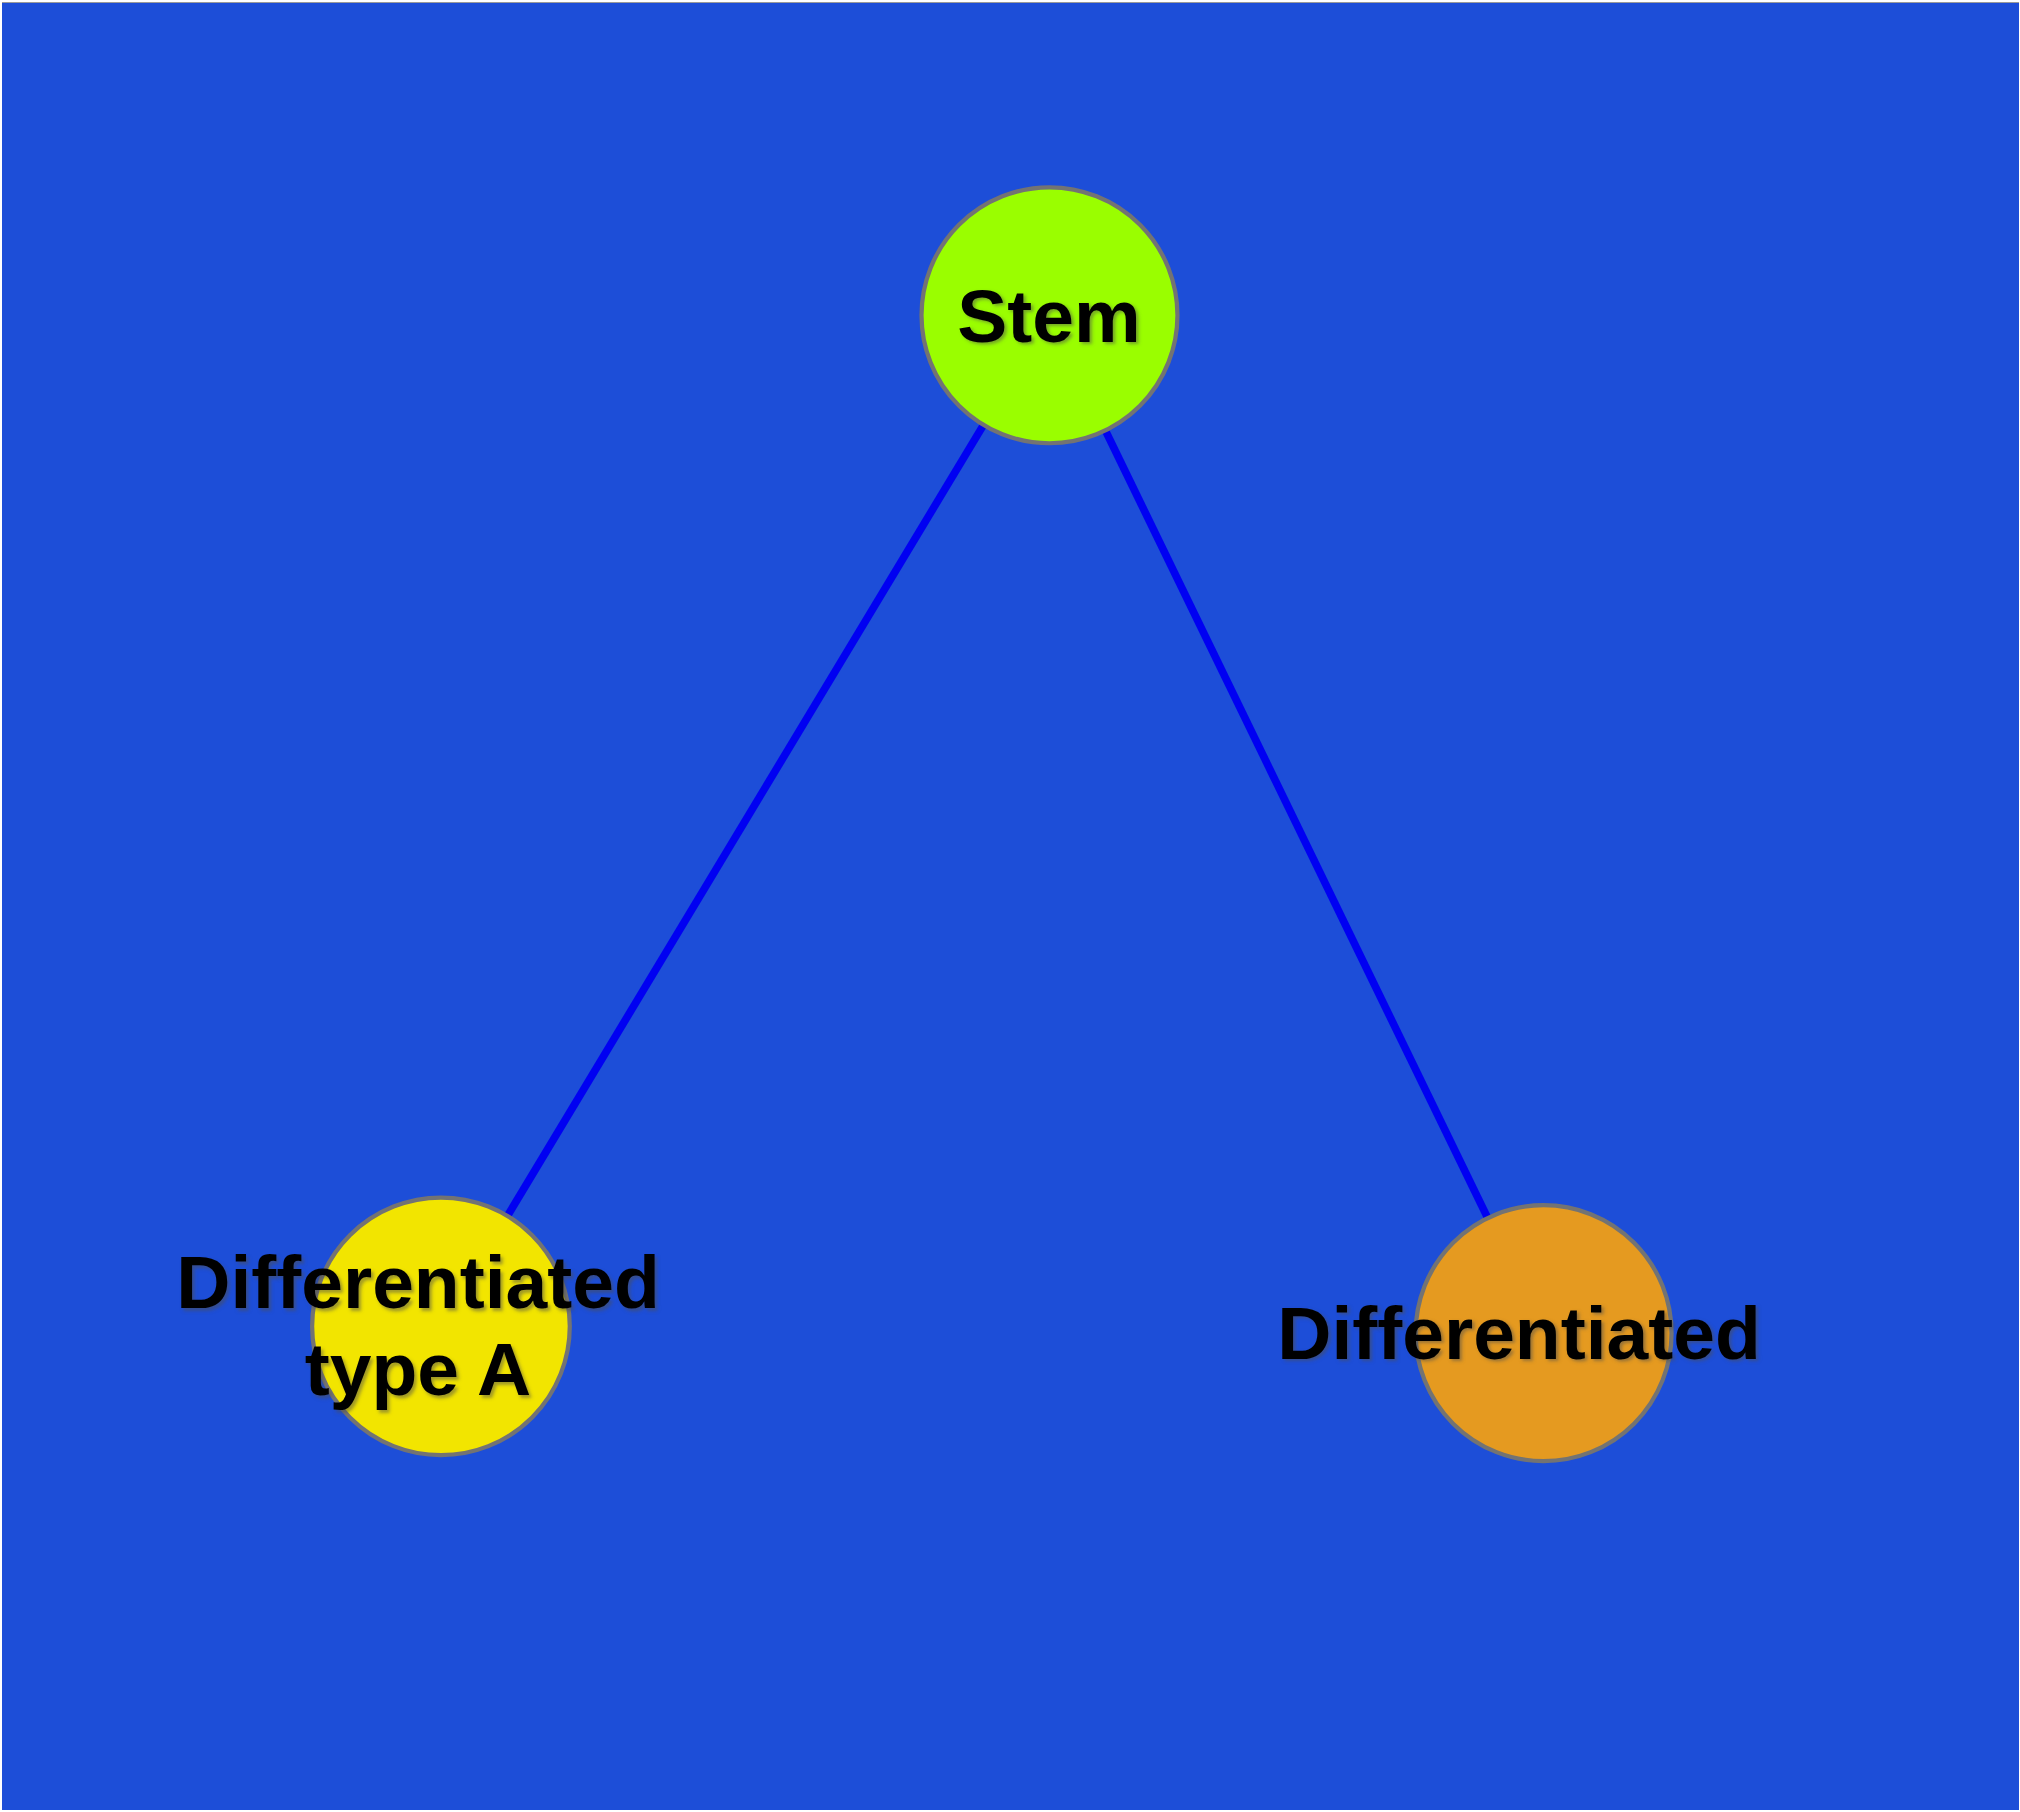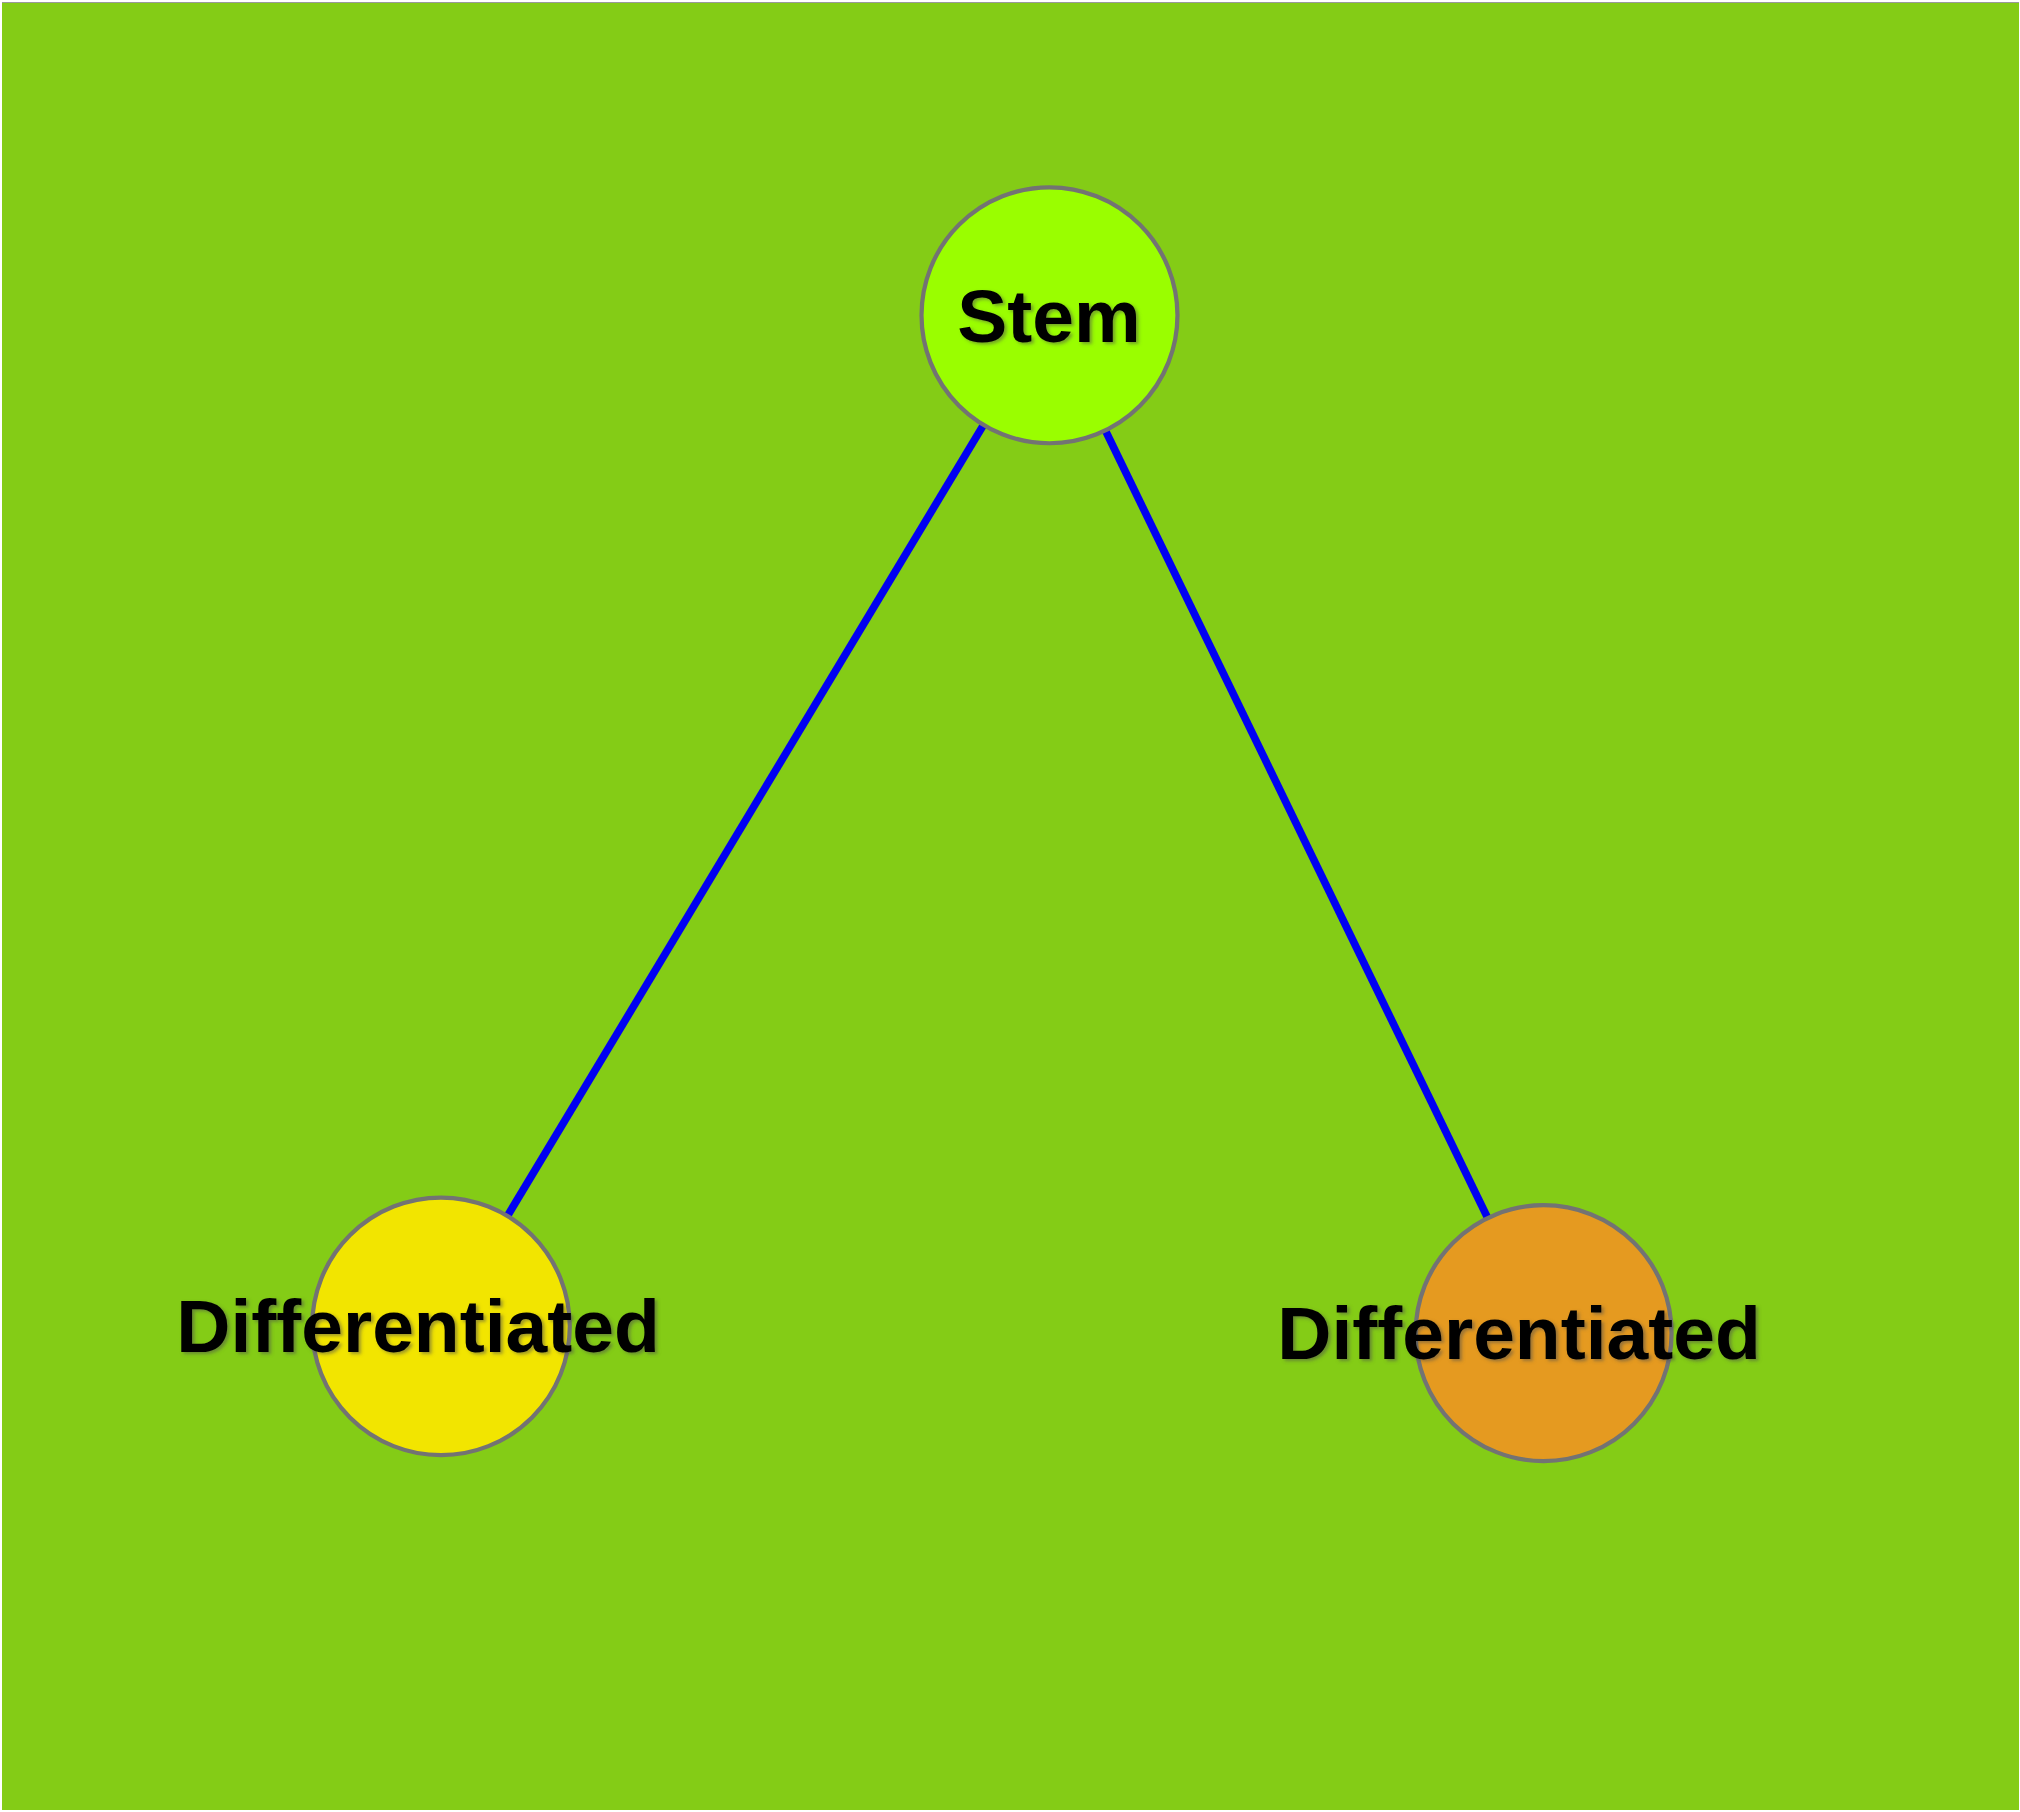--- a/index.html
+++ b/index.html
@@ -1,20 +1,20 @@
 <!DOCTYPE html>
 <html style="font-size:13.6px"><head>
 <meta charset="utf-8">
 <style>
   html,body{margin:0;padding:0;background:#ffffff;}
   .canvas{
     position:relative;
     width:2021px;height:1812px;
     box-sizing:border-box;
-    background:#84cc16;
+    background:#1d4ed8;
     border:2.5px solid #FFFFFF;
     overflow:hidden;
     font-family:"Liberation Sans","DejaVu Sans",sans-serif;
   }
   .topline{
     position:absolute;top:0;left:0;right:0;height:0.8px;
     background:#9a9a9a;z-index:6;
   }
   svg.graph{position:absolute;top:-2.5px;left:-2.5px;width:2021px;height:1812px;}
   .node-label{
@@ -45,19 +45,20 @@
         <circle cx="520" cy="1565" r="152" fill="#F2E500" stroke="#737373" stroke-width="5"></circle>
         <circle cx="1821" cy="1573" r="151" fill="#E59A20" stroke="#737373" stroke-width="5"></circle>
       </g>
   </svg>
   <div id="labels-layer">
       <div class="node-label" style="left: 1047px; top: 314px; color: rgb(0, 0, 0);">
         <div>Stem</div>
       </div>
       <div class="node-label" style="left: 416px; top: 1324px; color: rgb(0, 0, 0);">
         <div>Differentiated</div>
+        <div>type A</div>
       </div>
       <div class="node-label" style="left: 1517px; top: 1331px; color: rgb(0, 0, 0);">
         <div>Differentiated</div>
       </div>
     </div>
 </div>
 
 
 </body></html>

